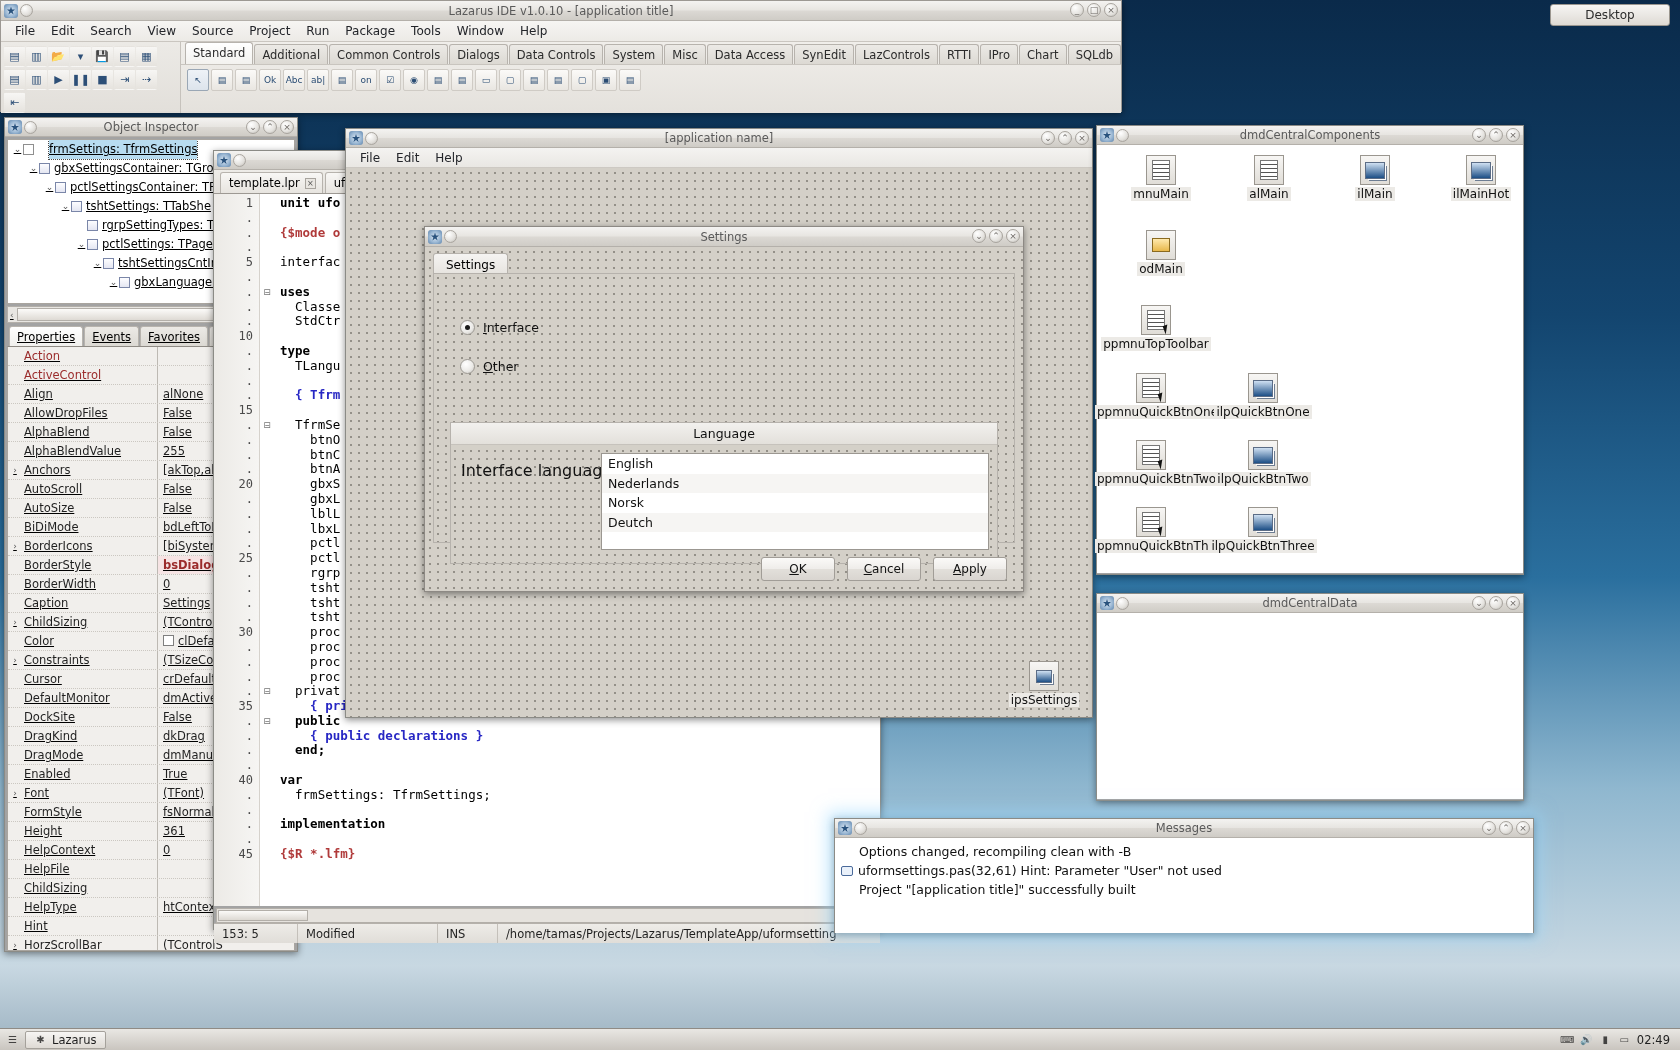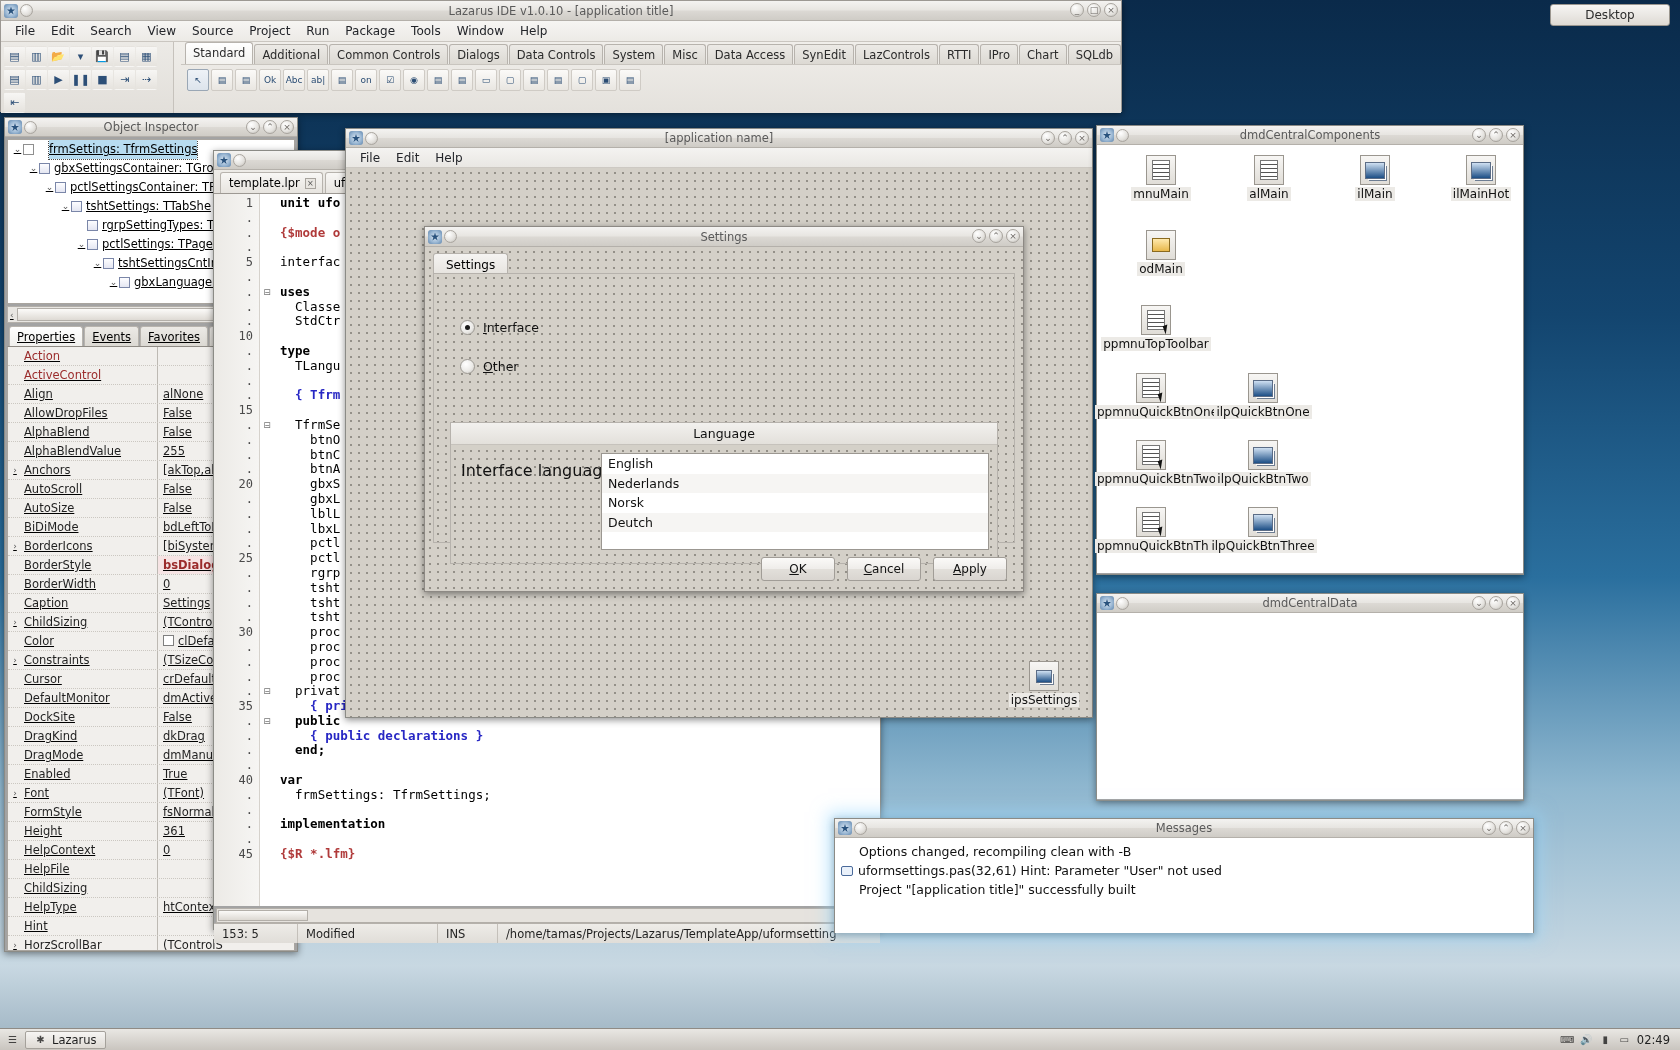--- a/index.html
+++ b/index.html
@@ -72,21 +72,21 @@
              background: linear-gradient(180deg,#f6f5f3,#eceae6); border-bottom: 1px solid #cac6c0; }
   .menubar span { padding: 1px 8px; color: #23252a; font-size: 12px; }
   .ide-body { display: flex; height: 71px; background: linear-gradient(180deg,#eceae6,#e2dfda); }
   .spd-grid { width: 186px; padding: 4px 3px; display: flex; flex-wrap: wrap; align-content: flex-start; gap: 2px 1px;}
   .spd {
     width: 21px; height: 21px; border: 1px solid transparent; border-radius: 2px;
     display: flex; align-items: center; justify-content: center;
     font-size: 11px; color: #2d4f77;
     background: linear-gradient(180deg,#f7f6f4,#e6e3de);
   }
-  .palette { flex: 1; border-left: 1px solid #c6c2bc; background: linear-gradient(180deg,#f0eeea,#e4e1dc); padding-left: 7px; }
+  .palette { flex: 1; border-left: 1px solid #c6c2bc; background: linear-gradient(180deg,#f0eeea,#e4e1dc); }
   .pal-tabs { display: flex; align-items: flex-end; height: 22px; padding-left: 4px; gap: 1px; }
   .pal-tab {
     font-size: 11.5px; padding: 3px 7px 2px; border: 1px solid #b7b3ad; border-bottom: none;
     background: linear-gradient(180deg,#eceae6,#dcd9d3); color: #2b2b2b;
     border-radius: 3px 3px 0 0; white-space: nowrap;
   }
   .pal-tab.active { background: linear-gradient(180deg,#ffffff,#f3f2ef); padding-bottom: 4px; }
   .pal-icons { display: flex; align-items: center; gap: 2px; padding: 4px 6px; border-top: 1px solid #c9c5bf;}
   .pico {
     width: 22px; height: 22px; border: 1px solid #cfcbc5; border-radius: 2px;

